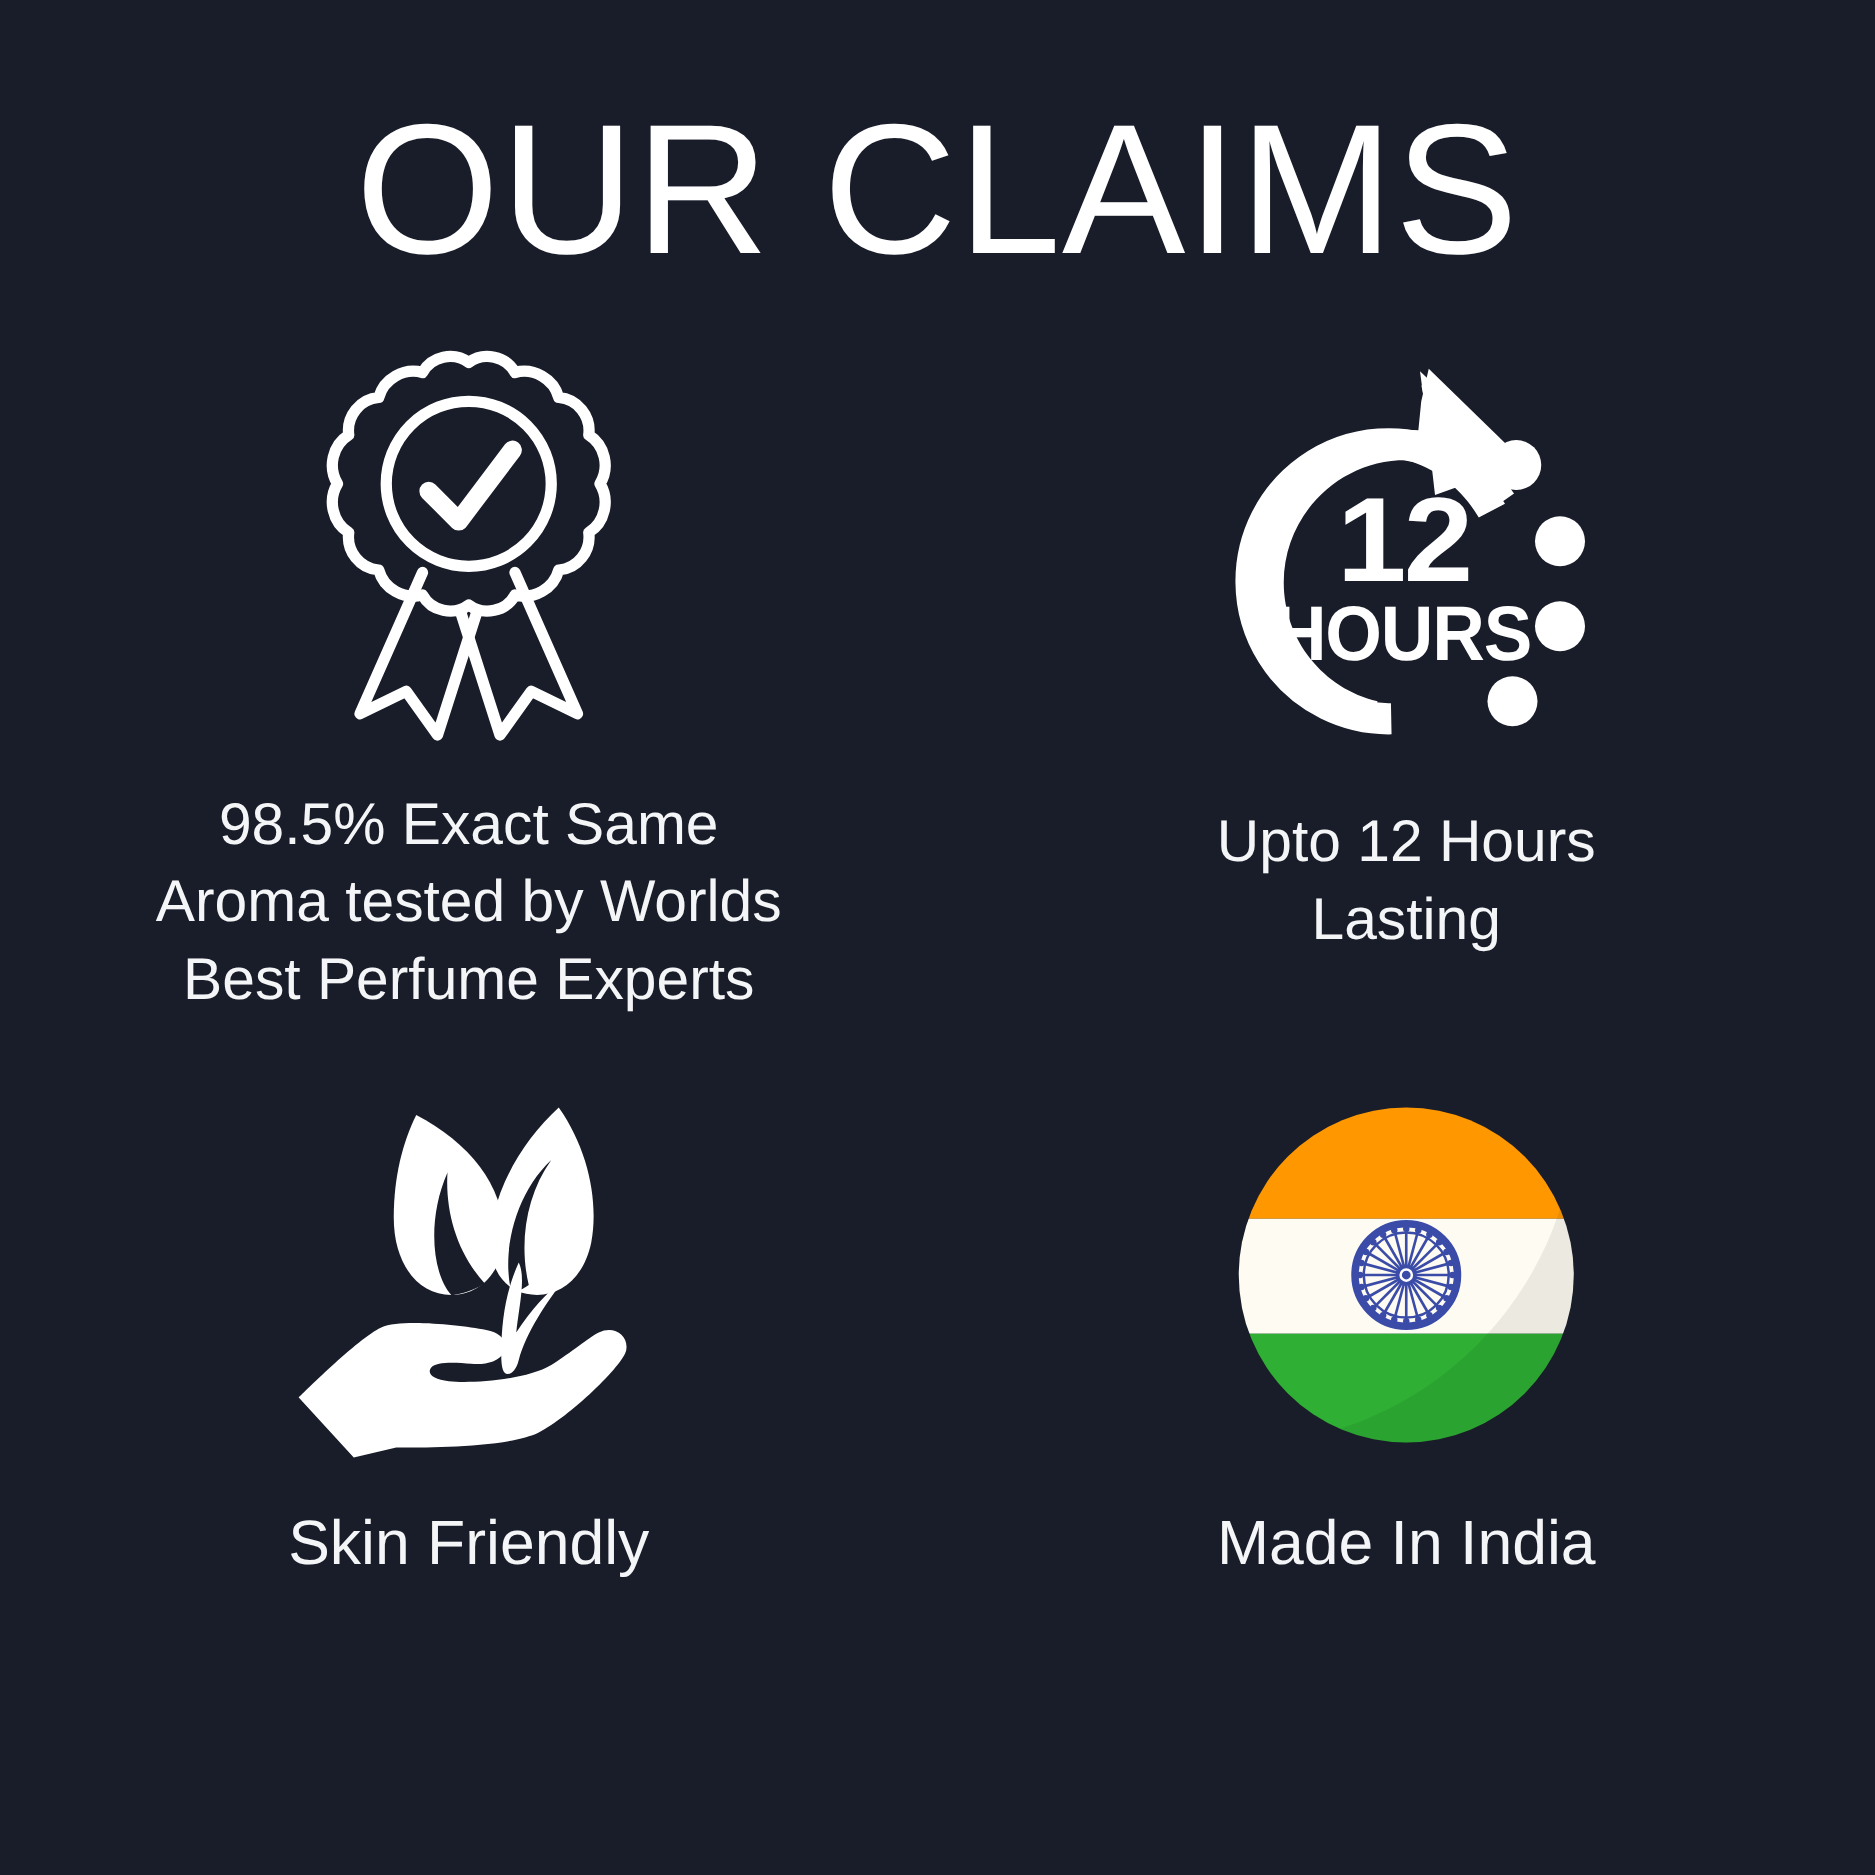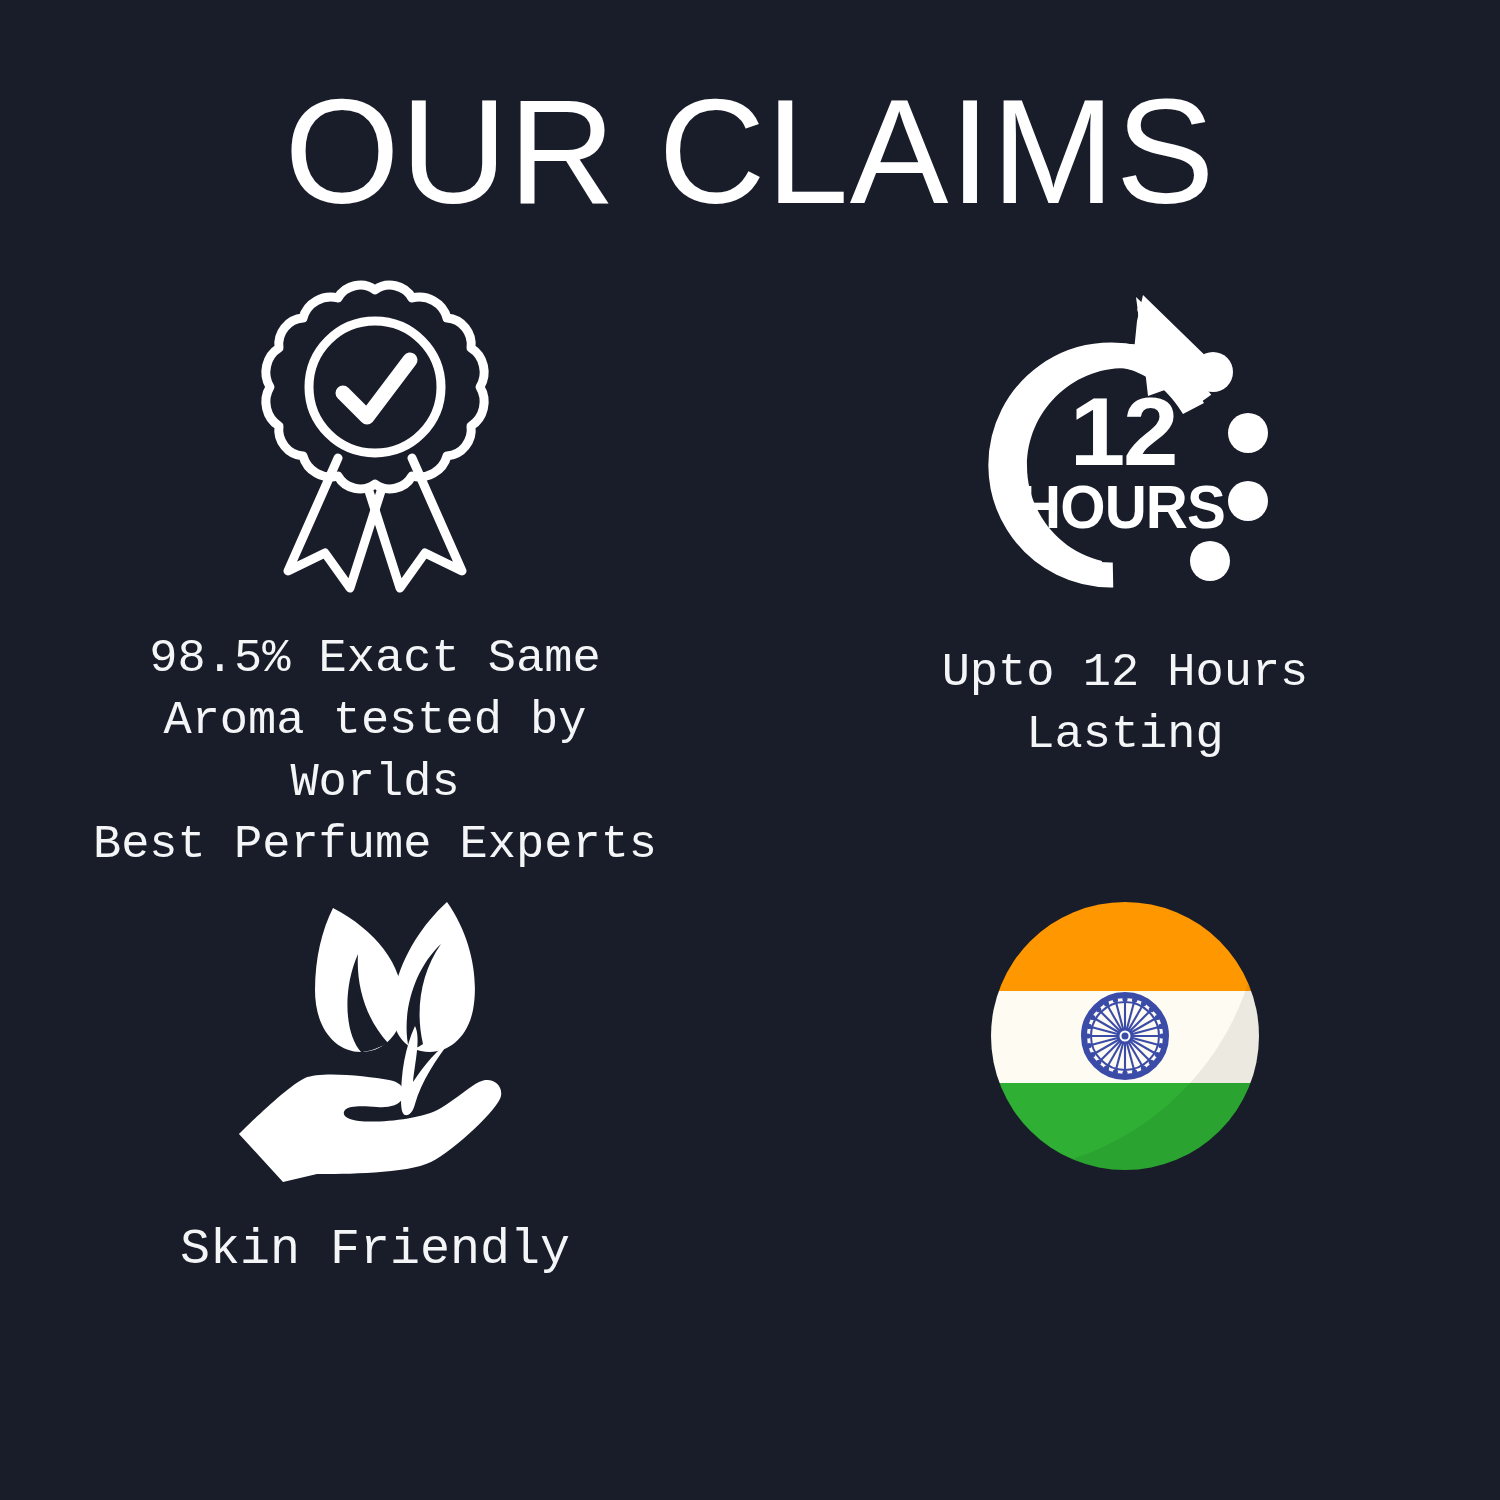--- a/index.html
+++ b/index.html
@@ -51,21 +51,21 @@
     justify-content:center;
   }
   .cell.r2 .icon-wrap{height:320px;}
   .caption{
     color:#f4f5f7;
     text-align:center;
     font-size:47px;
     line-height:1.32;
     font-weight:400;
     white-space:pre-line;
-    font-family:Liberation Mono, monospace;
+    font-family:Liberation Sans, sans-serif;
   }
   .cell.c1.r1 .caption{margin-top:28px;max-width:620px;}
   .cell.c2.r1 .caption{margin-top:42px;max-width:560px;}
   .cell.r2 .caption{margin-top:21px;font-size:50px;}
 
   svg{display:block;}
 </style>
 </head>
 <body>
 
@@ -281,16 +281,17 @@
               <circle cx="103.8" cy="117.5" r="2.6"></circle>
                 <circle cx="109.7" cy="109.7" r="2.6"></circle>
               <circle cx="117.5" cy="103.8" r="2.6"></circle>
                 <circle cx="126.4" cy="100.2" r="2.6"></circle>
             </g>
             <circle cx="136" cy="136" r="7" fill="#ffffff" stroke="#3b4ca8" stroke-width="3"></circle>
             <circle cx="136" cy="136" r="3.5" fill="#3b4ca8"></circle>
           </g>
         </svg>
       </div>
+      <div class="caption">Made In India</div>
     </div>
 
   </div>
 </div>
 
 </body></html>

